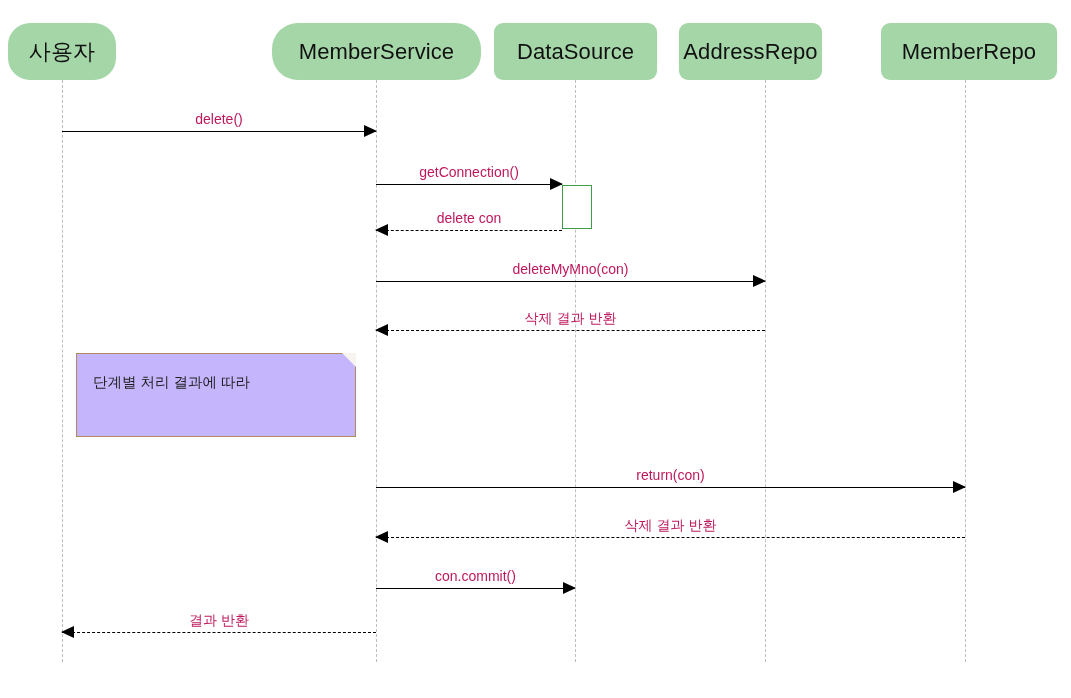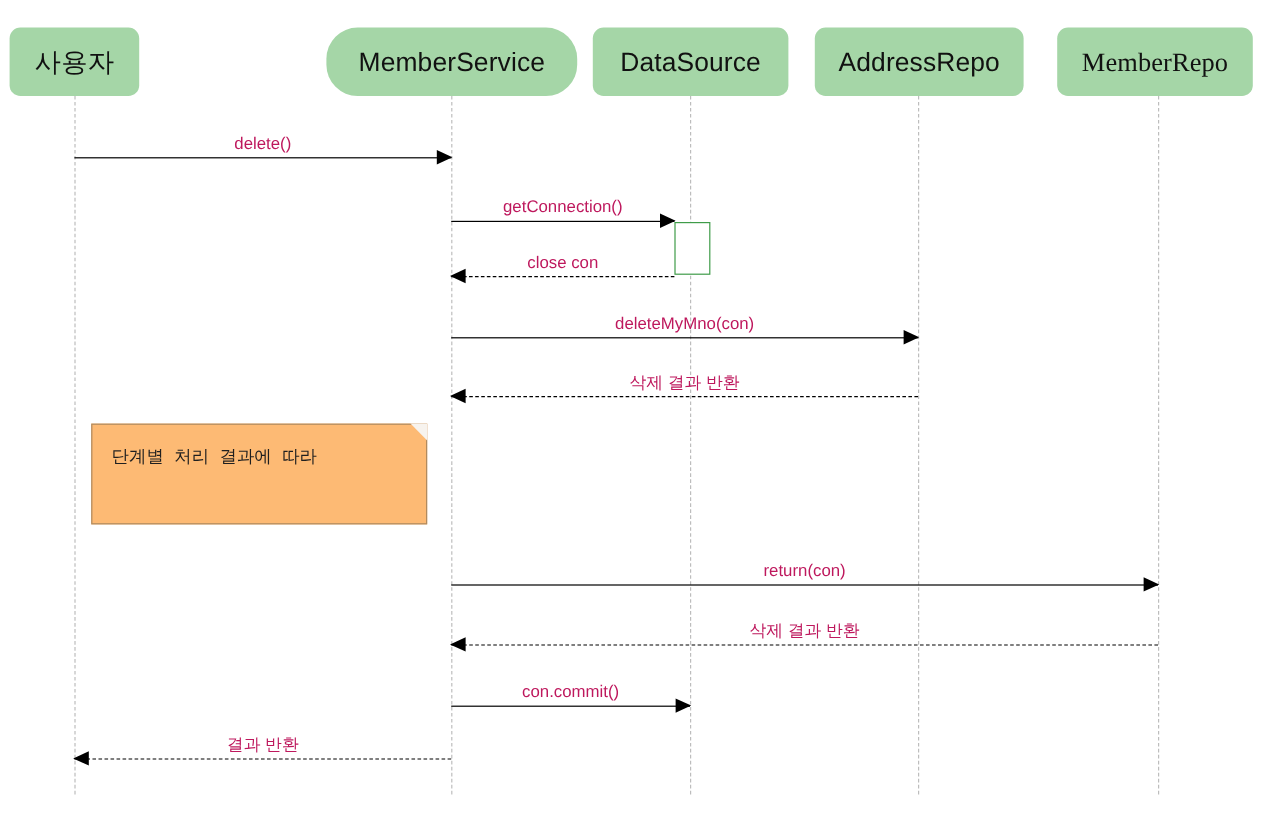--- a/index.html
+++ b/index.html
@@ -86,24 +86,23 @@
     text-align: center;
     font-size: 14px;
     color: #be185d;
     white-space: nowrap;
     line-height: 1.1;
   }
   
   .note {
     position: absolute;
     box-sizing: border-box;
-    background: #fdba74;
+    background: #c4b5fd;
     border: 1.4px solid #b08b60;
     padding: 14px 16px 0 16px;
-    font-family: Liberation Mono, monospace;
   }
   .note .fold {
     position: absolute;
     top: -1px;
     right: -1px;
     width: 0;
     height: 0;
     border-left: 14px solid transparent;
     border-top: 14px solid #f7f3ee;
   }
@@ -118,52 +117,52 @@
 <body>
 
 <div id="diagram">
 
   <div class="lifeline" style="left:62px;  top:80px; height:582px;"></div>
   <div class="lifeline" style="left:376px; top:80px; height:582px;"></div>
   <div class="lifeline" style="left:575px; top:80px; height:582px;"></div>
   <div class="lifeline" style="left:765px; top:80px; height:582px;"></div>
   <div class="lifeline" style="left:965px; top:80px; height:582px;"></div>
 
-  <div class="participant" style="left:8px;   top:23px; width:108px; height:57px;">
+  <div class="participant" style="left:8px;   top:23px; width:108px; height:57px;border-radius:22px;">
     <span>사용자</span>
   </div>
   <div class="participant" style="left:272px; top:23px; width:209px; height:57px;border-radius:26px;">
     <span>MemberService</span>
   </div>
   <div class="participant" style="left:494px; top:23px; width:163px; height:57px;text-align:center;">
     <span>DataSource</span>
   </div>
-  <div class="participant" style="left:679px; top:23px; width:174px; height:57px;">
+  <div class="participant" style="left:679px; top:23px; width:143px; height:57px;">
     <span>AddressRepo</span>
   </div>
-  <div class="participant" style="left:881px; top:23px; width:163px; height:57px;font-family:Liberation Serif, serif;">
+  <div class="participant" style="left:881px; top:23px; width:176px; height:57px;">
     <span>MemberRepo</span>
   </div>
 
   <div class="activation" style="left:562px; top:185px; width:30px; height:44px;"></div>
 
   <div class="msg solid to-right" style="left:62px; top:131px; width:314px;">
     <div class="label">delete()</div>
     <div class="line"></div>
     <div class="head"></div>
   </div>
 
   <div class="msg solid to-right" style="left:376px; top:184px; width:186px;">
     <div class="label">getConnection()</div>
     <div class="line"></div>
     <div class="head"></div>
   </div>
 
   <div class="msg dashed to-left" style="left:376px; top:230px; width:186px;">
-    <div class="label">close con</div>
+    <div class="label">delete con</div>
     <div class="line"></div>
     <div class="head"></div>
   </div>
 
   <div class="msg solid to-right" style="left:376px; top:281px; width:389px;">
     <div class="label">deleteMyMno(con)</div>
     <div class="line"></div>
     <div class="head"></div>
   </div>
 

